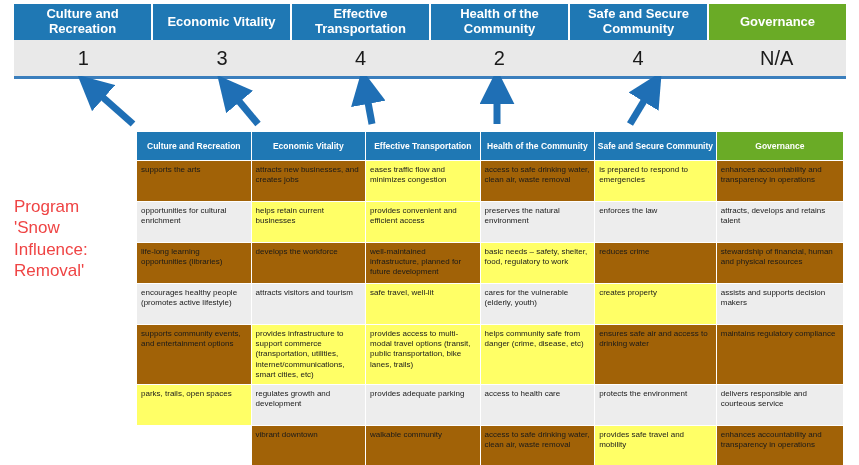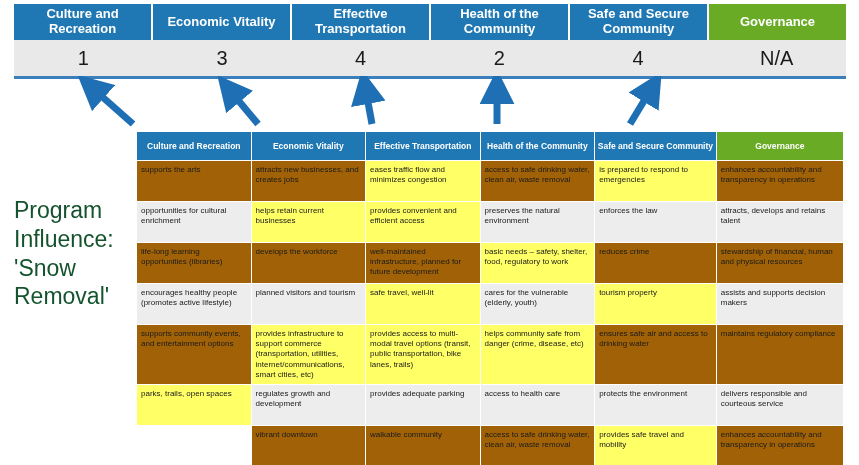--- a/index.html
+++ b/index.html
@@ -70,22 +70,22 @@
     width: 859px;
     height: 56px;
   }
 
   
   #caption {
     position: absolute;
     left: 14px;
     top: 196px;
     width: 120px;
-    font-size: 23px;
-    color: #14532d;
+    font-size: 17px;
+    color: #ef4444;
     line-height: 1.25;
   }
 
   
   #matrix {
     position: absolute;
     left: 136px;
     top: 131px;
     width: 708px;
     border-collapse: collapse;
@@ -153,22 +153,22 @@
   </defs>
   <line x1="133" y1="48" x2="90" y2="10" stroke="#1f6fb5" stroke-width="7" marker-end="url(#ah)"></line>
   <line x1="258" y1="48" x2="228" y2="12" stroke="#1f6fb5" stroke-width="7" marker-end="url(#ah)"></line>
   <line x1="372" y1="48" x2="365" y2="10" stroke="#1f6fb5" stroke-width="7" marker-end="url(#ah)"></line>
   <line x1="497" y1="48" x2="497" y2="10" stroke="#1f6fb5" stroke-width="7" marker-end="url(#ah)"></line>
   <line x1="630" y1="48" x2="653" y2="10" stroke="#1f6fb5" stroke-width="7" marker-end="url(#ah)"></line>
 </svg>
 
 <div id="caption">
   <div>Program</div>
+  <div>'Snow</div>
   <div>Influence:</div>
-  <div>'Snow</div>
   <div>Removal'</div>
 </div>
 
 <table id="matrix">
   <colgroup>
     <col class="col-0">
       <col class="col-1">
       <col class="col-2">
       <col class="col-3">
       <col class="col-4">
@@ -204,24 +204,24 @@
       <tr>
         <td>life-long learning opportunities (libraries)</td>
         <td>develops the workforce</td>
         <td>well-maintained infrastructure, planned for future development</td>
         <td class="hl">basic needs – safety, shelter, food, regulatory to work</td>
         <td>reduces crime</td>
         <td>stewardship of financial, human and physical resources</td>
       </tr>
       <tr class="alt">
         <td>encourages healthy people (promotes active lifestyle)</td>
-        <td>planned visitors and tourism</td>
+        <td>attracts visitors and tourism</td>
         <td class="hl">safe travel, well-lit</td>
         <td>cares for the vulnerable (elderly, youth)</td>
-        <td class="hl">tourism property</td>
+        <td class="hl">creates property</td>
         <td>assists and supports decision makers</td>
       </tr>
       <tr>
         <td>supports community events, and entertainment options</td>
         <td class="hl">provides infrastructure to support commerce (transportation, utilities, internet/communications, smart cities, etc)</td>
         <td class="hl">provides access to multi-modal travel options (transit, public transportation, bike lanes, trails)</td>
         <td class="hl">helps community safe from danger (crime, disease, etc)</td>
         <td>ensures safe air and access to drinking water</td>
         <td>maintains regulatory compliance</td>
       </tr>

